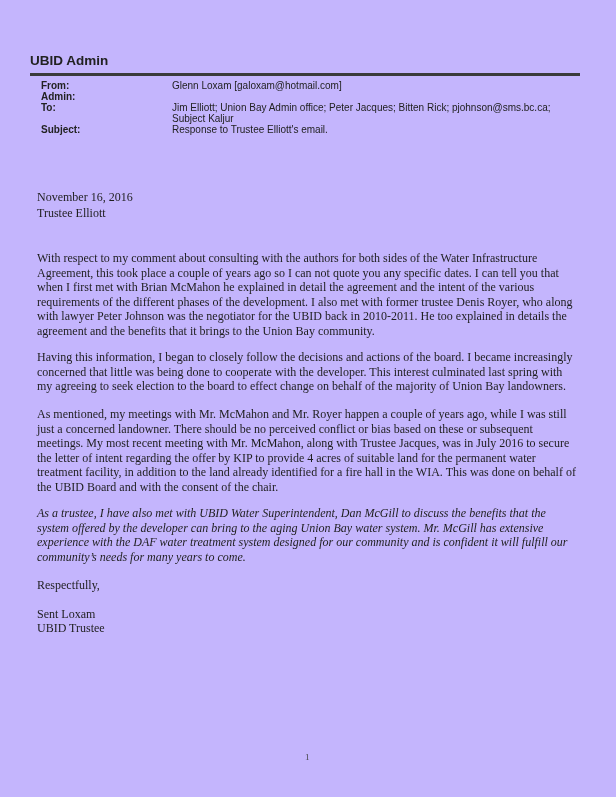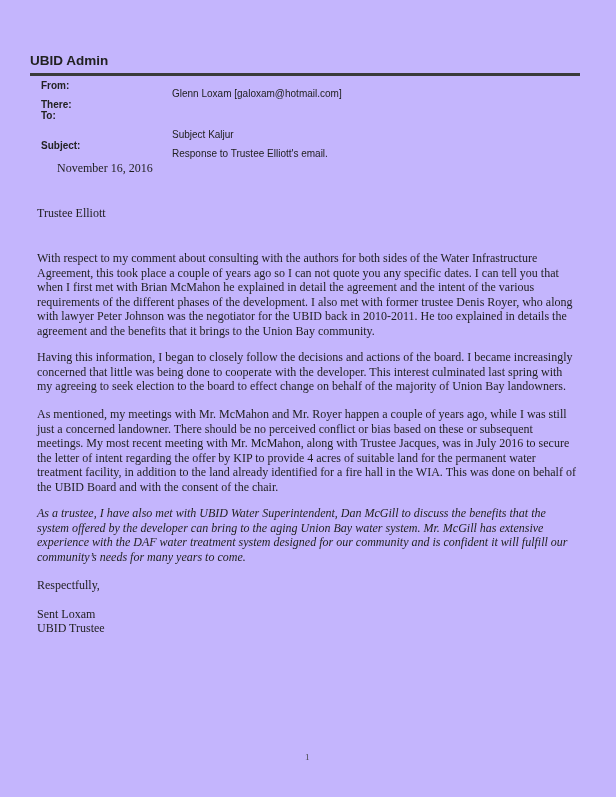--- a/index.html
+++ b/index.html
@@ -3,23 +3,23 @@
 <meta charset="utf-8">
 <style>
   html, body { margin: 0; padding: 0; background: #ffffff; }
   body { width: 616px; height: 797px; position: relative; overflow: hidden; color: #1a1a1a; }
   .page { position: absolute; left: 0; top: 0; width: 616px; height: 797px; background: #c4b5fd; padding-left: 45px; }
   .hdr-title { position: absolute; left: 30px; top: 53px; font-family: "Liberation Sans", sans-serif; font-weight: bold; font-size: 13.5px; color: #222; }
   .hdr-rule { position: absolute; left: 30px; top: 73px; width: 550px; height: 3px; background: #3a3a3a; }
   .meta { position: absolute; left: 41px; top: 80px; font-family: "Liberation Sans", sans-serif; font-size: 10px; line-height: 11px; color: #222; }
   .meta-row { display: flex; }
   .meta-label { width: 131px; font-weight: bold; flex-shrink: 0; }
-  .meta-value { width: 420px; margin-top: 8px; }
+  .meta-value { width: 420px; }
   .body-text { position: absolute; left: 37px; font-family: "Liberation Serif", serif; font-size: 12px; line-height: 14.5px; color: #1e1e1e; width: 540px; }
-  .date { top: 161px; margin-left: 20px; }
+  .date { top: 190px; }
   .salutation { top: 206px; }
   .p1 { top: 251px; }
   .p2 { top: 350px; }
   .p3 { top: 407px; }
   .p4 { top: 506px; font-style: italic; }
   .closing { top: 578px; }
   .sig-name { top: 607px; }
   .sig-title { top: 621px; }
   .page-number { position: absolute; left: 305px; top: 752px; font-family: "Liberation Serif", serif; font-size: 9px; color: #444; }
   .edge { position: absolute; right: 0; top: 130px; width: 2px; height: 560px; background: #e6e6e6; }
@@ -30,26 +30,26 @@
 <div class="page">
   <div class="hdr-title">UBID Admin</div>
   <div class="hdr-rule"></div>
 
   <div class="meta">
     <div class="meta-row">
       <span class="meta-label">From:</span>
       <span class="meta-value">Glenn Loxam [galoxam@hotmail.com]</span>
     </div>
     <div class="meta-row">
-      <span class="meta-label">There:</span>
+      <span class="meta-label">Admin:</span>
     </div>
     <div class="meta-row">
       <span class="meta-label">To:</span>
       <span class="meta-value">
-        <br>
+        <span>Jim Elliott; Union Bay Admin office; Peter Jacques; Bitten Rick; pjohnson@sms.bc.ca;</span><br>
         <span>Subject Kaljur</span>
       </span>
     </div>
     <div class="meta-row">
       <span class="meta-label">Subject:</span>
       <span class="meta-value">Response to Trustee Elliott's email.</span>
     </div>
   </div>
 
   <div class="body-text date">November 16, 2016</div>

